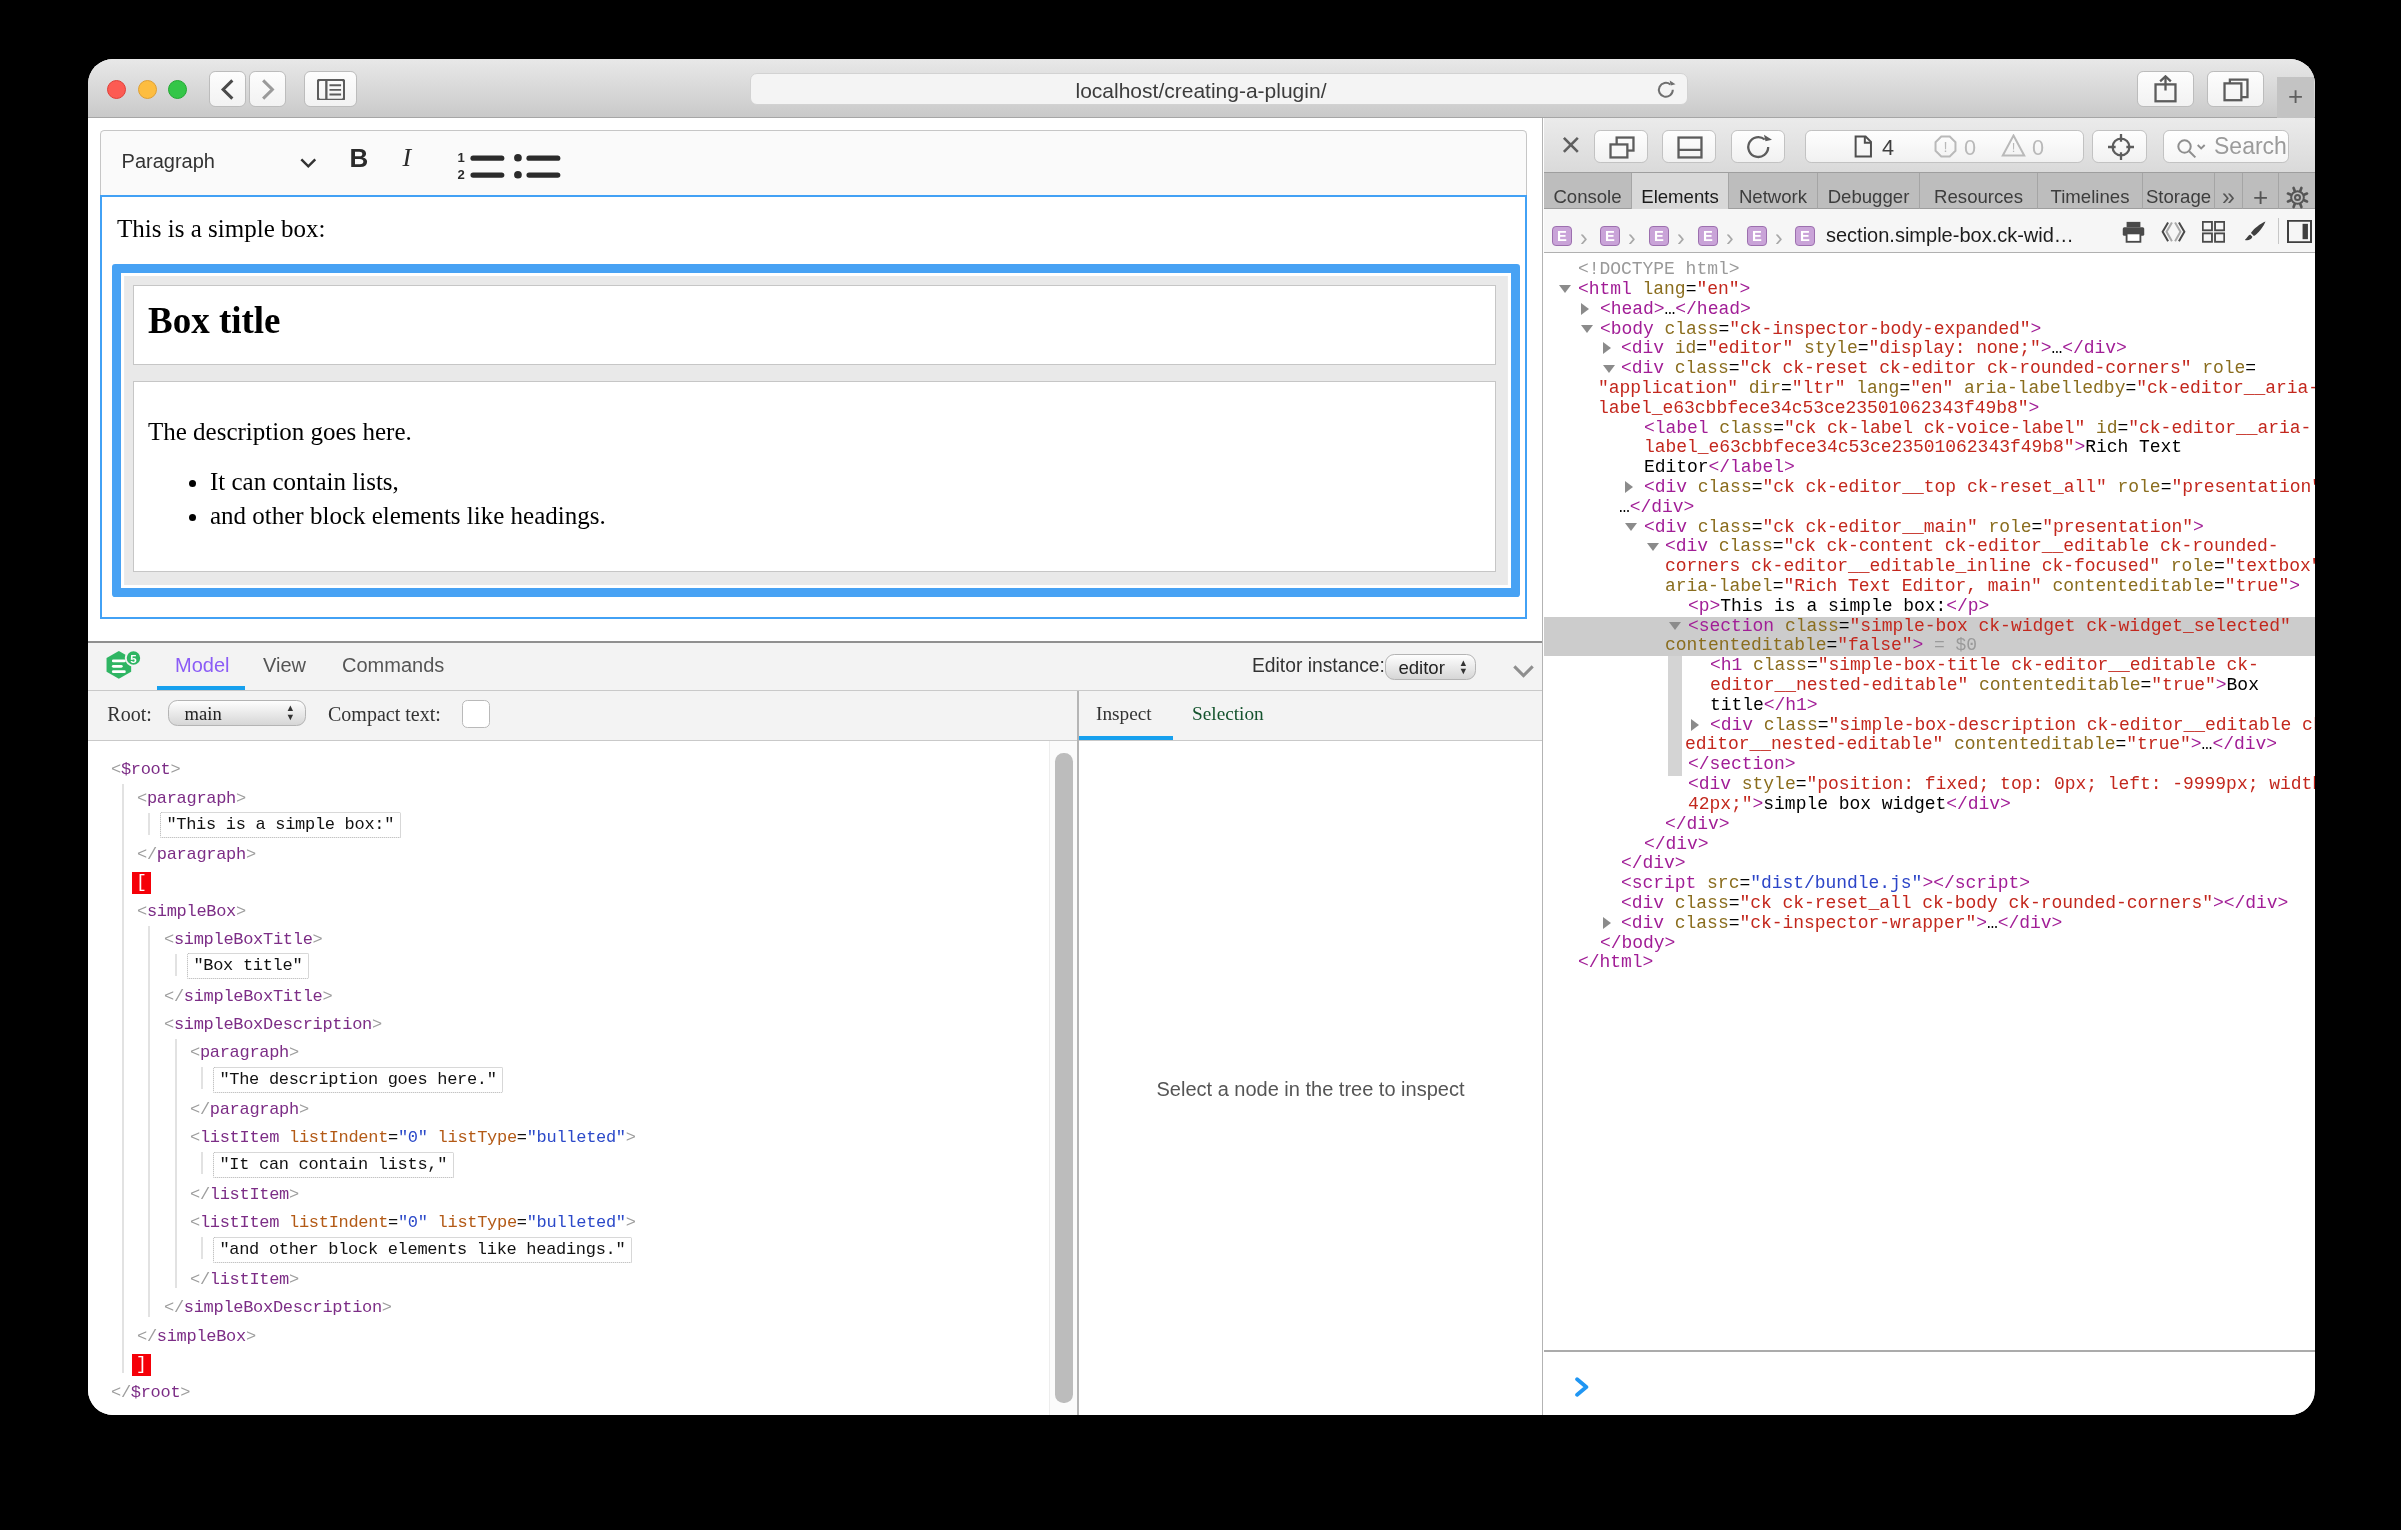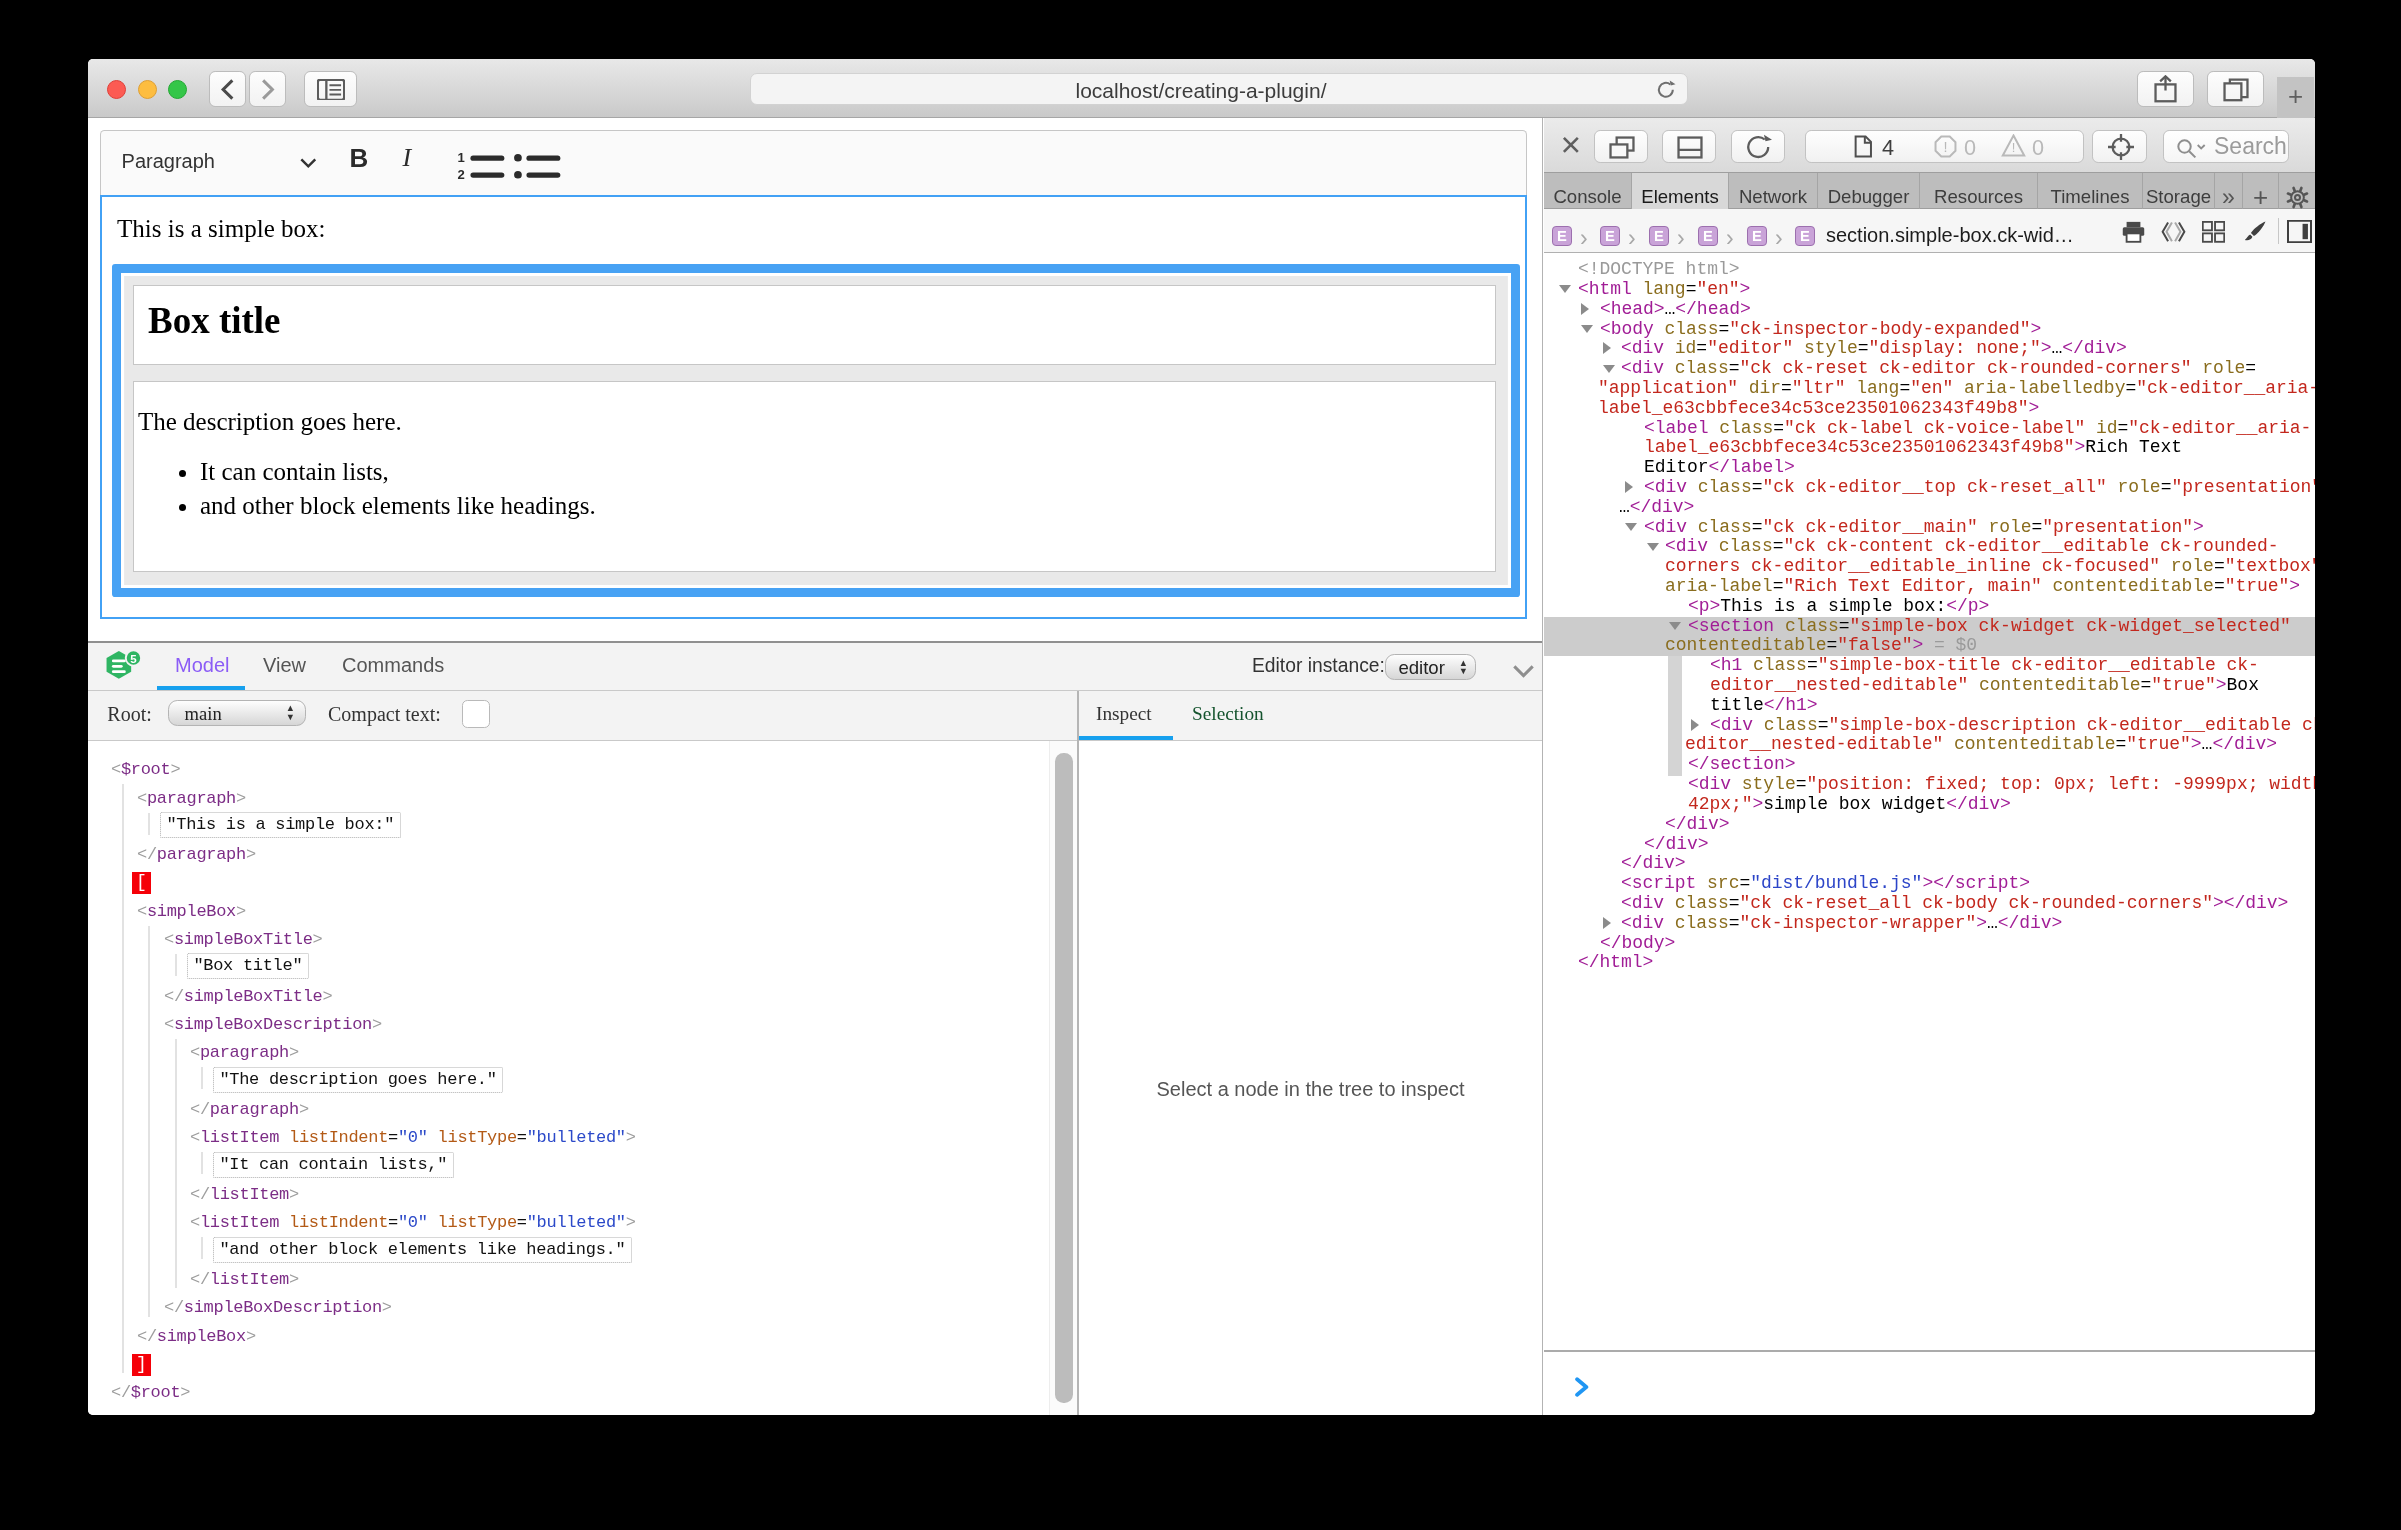--- a/index.html
+++ b/index.html
@@ -1,17 +1,17 @@
 <!DOCTYPE html>
 <html style="font-size:12.4px"><head><meta charset="utf-8"><style>
 * { margin:0; padding:0; box-sizing:border-box; }
 html,body { width:2401px; height:1530px; background:#000; }
 body { font-family:"Liberation Sans",sans-serif; }
 #win { position:absolute; left:88px; top:59px; width:2227px; height:1356px;
-  background:#fff; border-radius:5px; overflow:hidden; }
+  background:#fff; border-radius:25px; overflow:hidden; }
 
 #tbar { position:absolute; left:0; top:0; width:100%; height:59px;
   background:linear-gradient(#e8e8e8,#d3d3d3 70%,#c9c9c9); border-bottom:1.5px solid #a6a6a6; }
 .tl { position:absolute; top:21px; width:19.3px; height:19.3px; border-radius:50%; }
 .navbtn { position:absolute; top:12.4px; height:36px; border-radius:6.2px;
   background:linear-gradient(#fdfdfd,#f2f2f2); border:0.8px solid #bcbcbc;
   display:flex; align-items:center; justify-content:center; }
 #urlf { position:absolute; left:662px; top:14px; width:938px; height:32px; border-radius:7px;
   background:#f4f4f4; border:0.8px solid #d2d2d2; }
 #urlf span { position:absolute; left:0; right:36px; top:4.6px; text-align:center; font-size:21px; color:#3c3c3c; }
@@ -22,21 +22,21 @@
   background:#fafafa; border:1.5px solid #c6c6c6; border-radius:4.6px 4.6px 0 0; border-bottom:none; }
 #ckedit { position:absolute; left:11.6px; top:136px; width:1427px; height:424px;
   background:#fff; border:2.3px solid #42a1f5; }
 #ckedit p { font-family:"Liberation Serif",serif; font-size:25px; line-height:29px; color:#000; }
 #widget { position:absolute; left:10px; top:67px; width:1408px; height:333px;
   border:9.3px solid #47a2f4; border-radius:3.1px; background:#e9e9e9; box-shadow:inset 0 0 0 3.1px #fff; }
 .wbox { position:absolute; left:12.4px; width:1363px; background:#fff; border:1.5px solid #c6c6c6; }
 #wtitle { top:12.4px; height:80px; }
 #wtitle h1 { font-family:"Liberation Serif",serif; font-weight:bold; font-size:37px;
   line-height:46px; padding:11.6px 0 0 14px; color:#000; }
-#wdesc { top:108px; height:191px; padding:4px; }
+#wdesc { top:108px; height:191px; padding:14px; }
 #wdesc p { margin-top:21px; }
 #wdesc ul { margin-top:19.3px; padding-left:62px; font-family:"Liberation Serif",serif;
   font-size:25px; line-height:34px; color:#000; }
 
 #ckins { position:absolute; left:0; top:582px; width:1454px; height:774px;
   background:#fff; border-top:2.3px solid #8f8f8f; }
 .irow { position:absolute; left:0; width:1454px; background:#f3f3f3; border-bottom:1.5px solid #c9c9c9;}
 #irow1 { top:0; height:48px; }
 #irow2 { top:48px; height:50px;font-family:Liberation Serif, serif; }
 .itab { position:absolute; top:10.8px; font-size:20px; color:#8b5cf6; }

